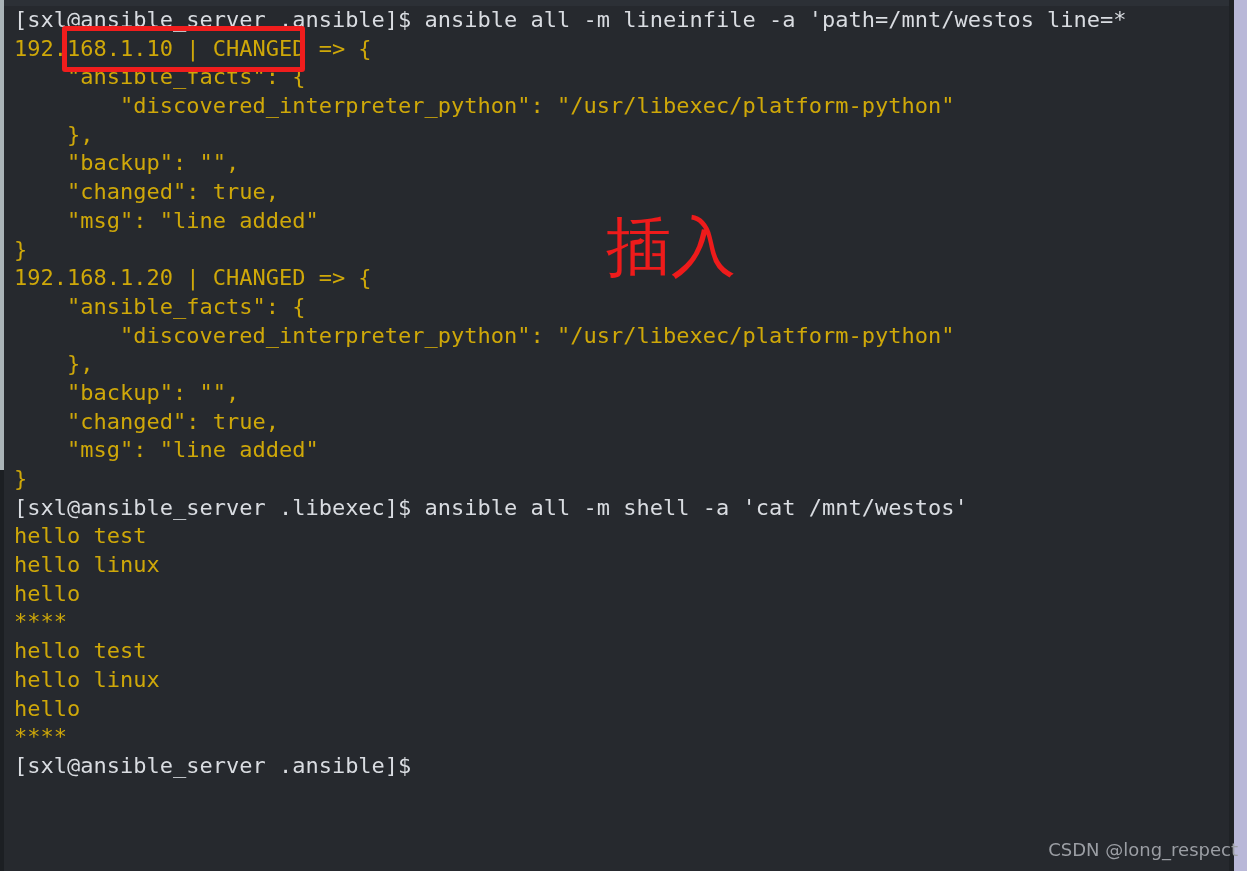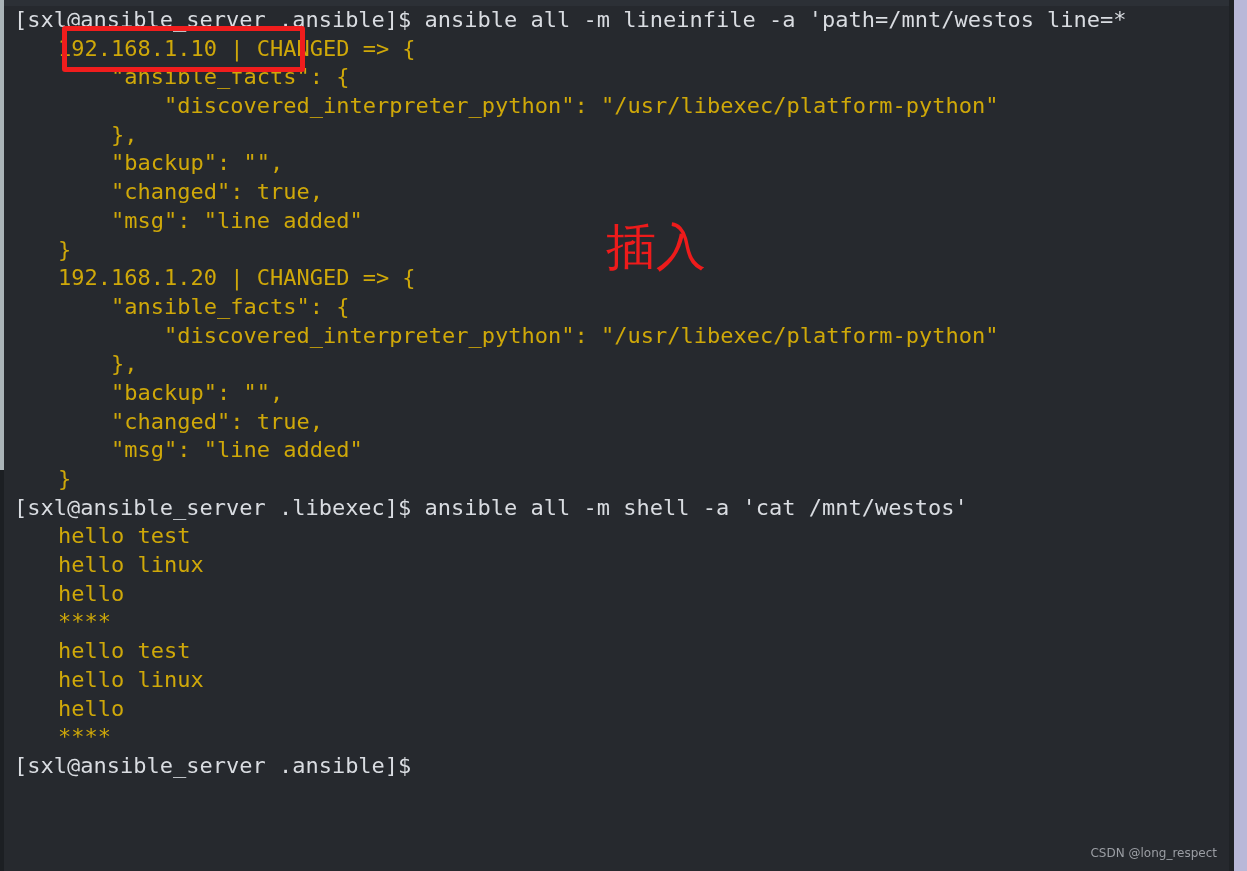--- a/index.html
+++ b/index.html
@@ -82,53 +82,53 @@
   .line {
     height: 28.7px;
     line-height: 28.7px;
     font-size: 22px;
     white-space: pre;
     letter-spacing: 0px;
     padding-left: 14px;
     box-sizing: border-box;
   }
   .c-white  { color: #d9dce1; }
-  .c-yellow { color: #cfa809; margin-left: 44px; }
+  .c-yellow { color: #cfa809; }
 
   
   .red-box {
     position: absolute;
     left: 62px;
     top: 26px;
     width: 243px;
     height: 46px;
     border: 5px solid #f01d1d;
     border-radius: 3px;
     box-sizing: border-box;
     pointer-events: none;
   }
   .cn-note {
     position: absolute;
     left: 606px;
     top: 218px;
     font-family: "DejaVu Sans", "Liberation Sans", sans-serif;
-    font-size: 50px;
+    font-size: 65px;
     line-height: 58px;
     color: #ee1b1b;
     font-weight: 400;
     white-space: pre;
   }
 
   
   .watermark {
     position: absolute;
-    right: 30px;
+    right: 9px;
     bottom: 11px;
     font-family: "DejaVu Sans", "Liberation Sans", sans-serif;
-    font-size: 12px;
+    font-size: 18px;
     color: #9b9ea4;
     white-space: pre;
   }
 </style>
 </head>
 <body>
 
 <div id="terminal">
 
   <div class="top-chrome"></div>

